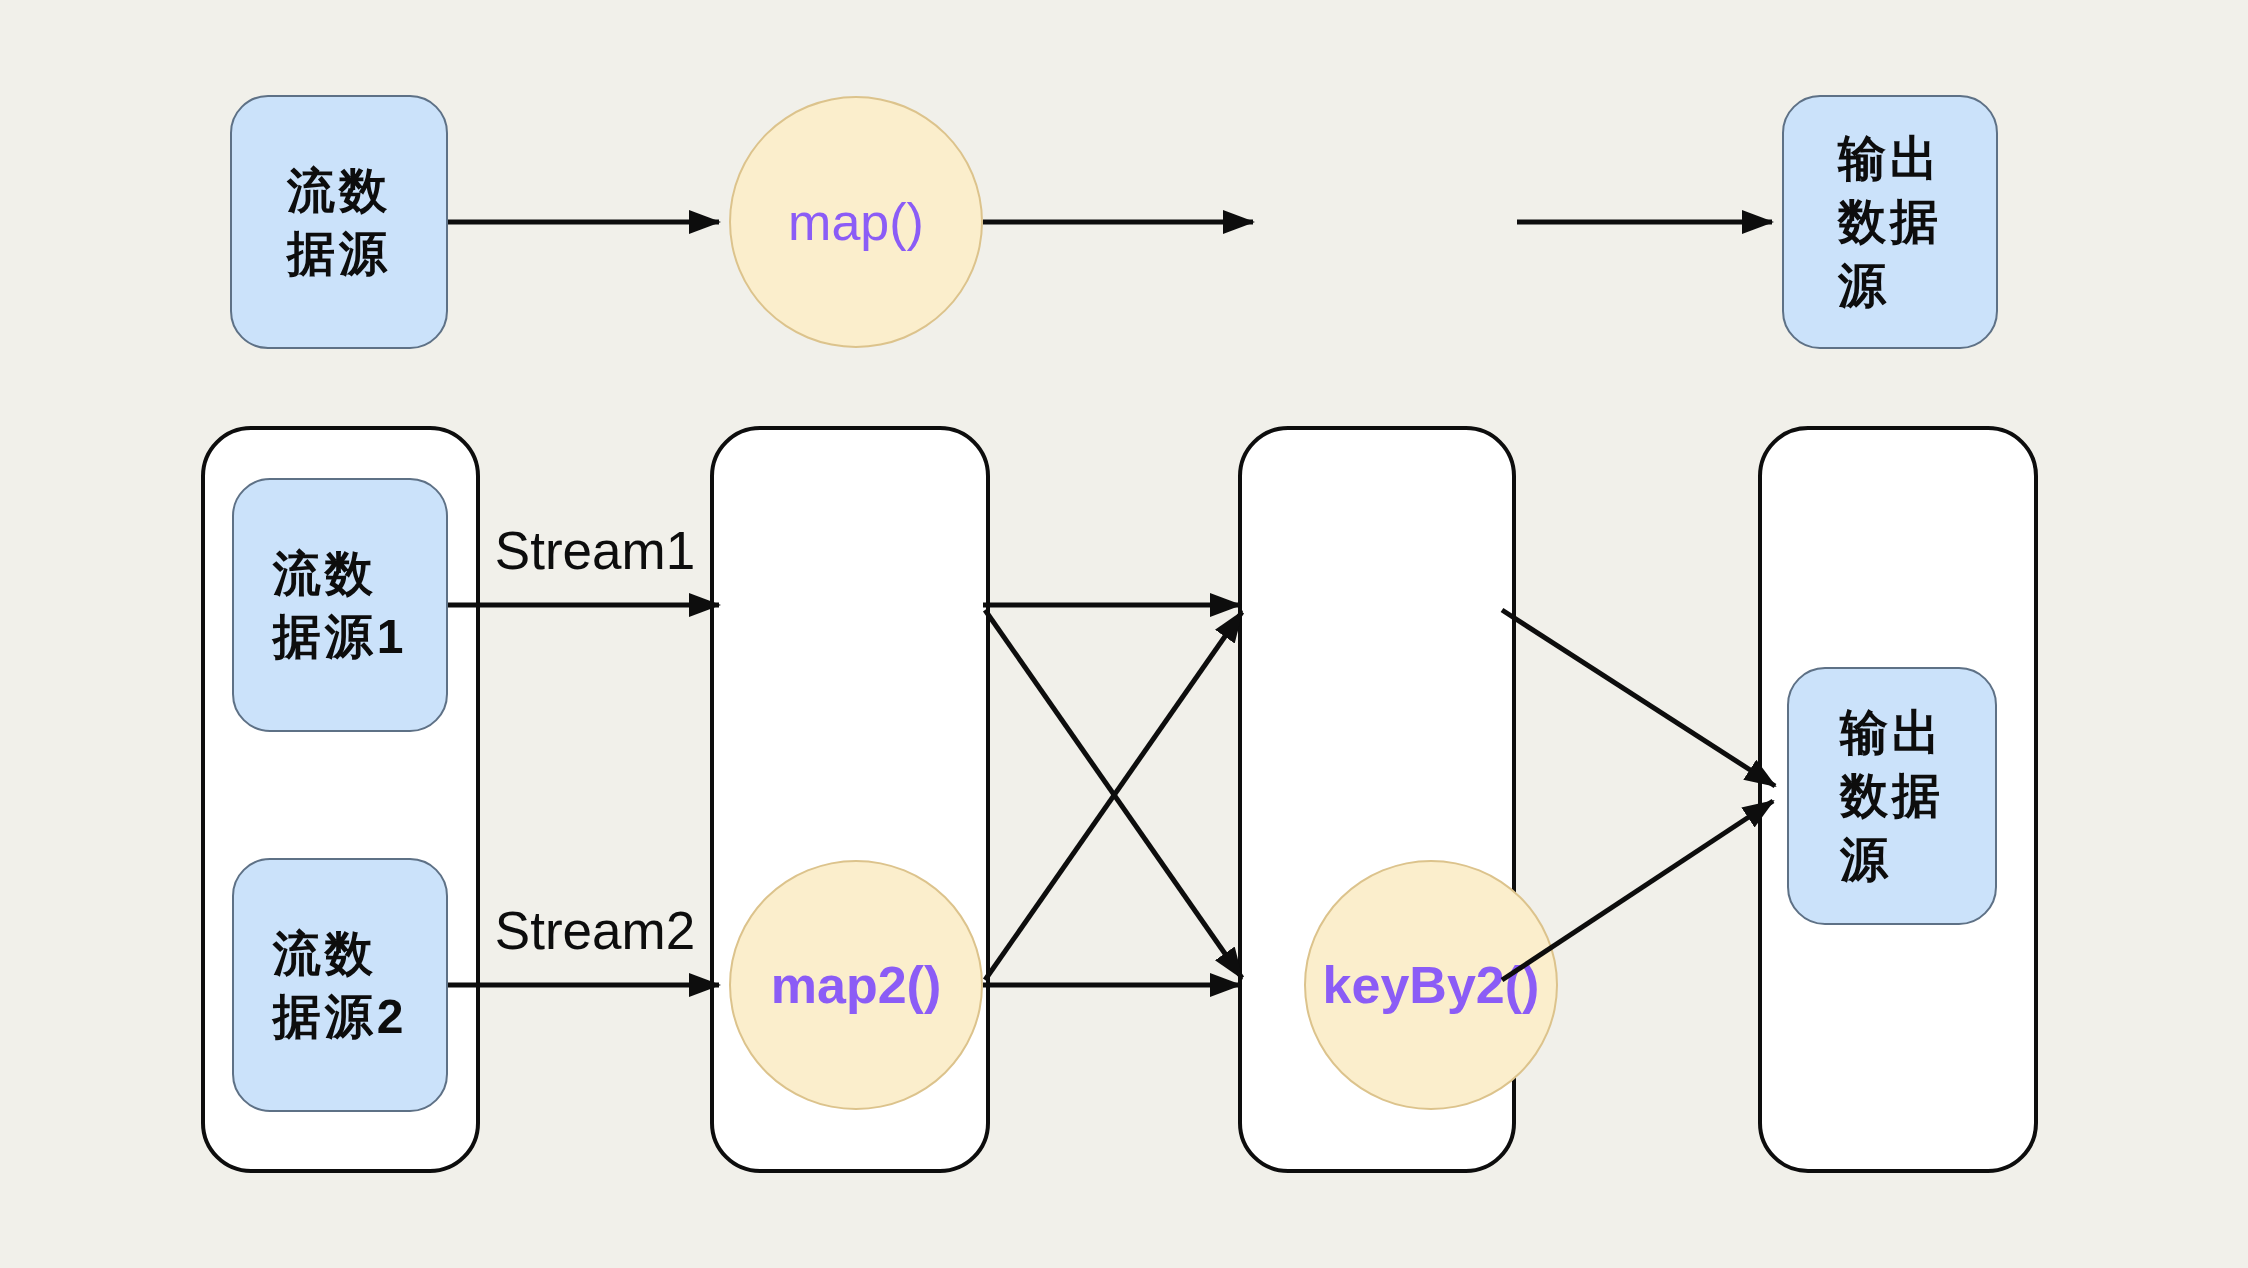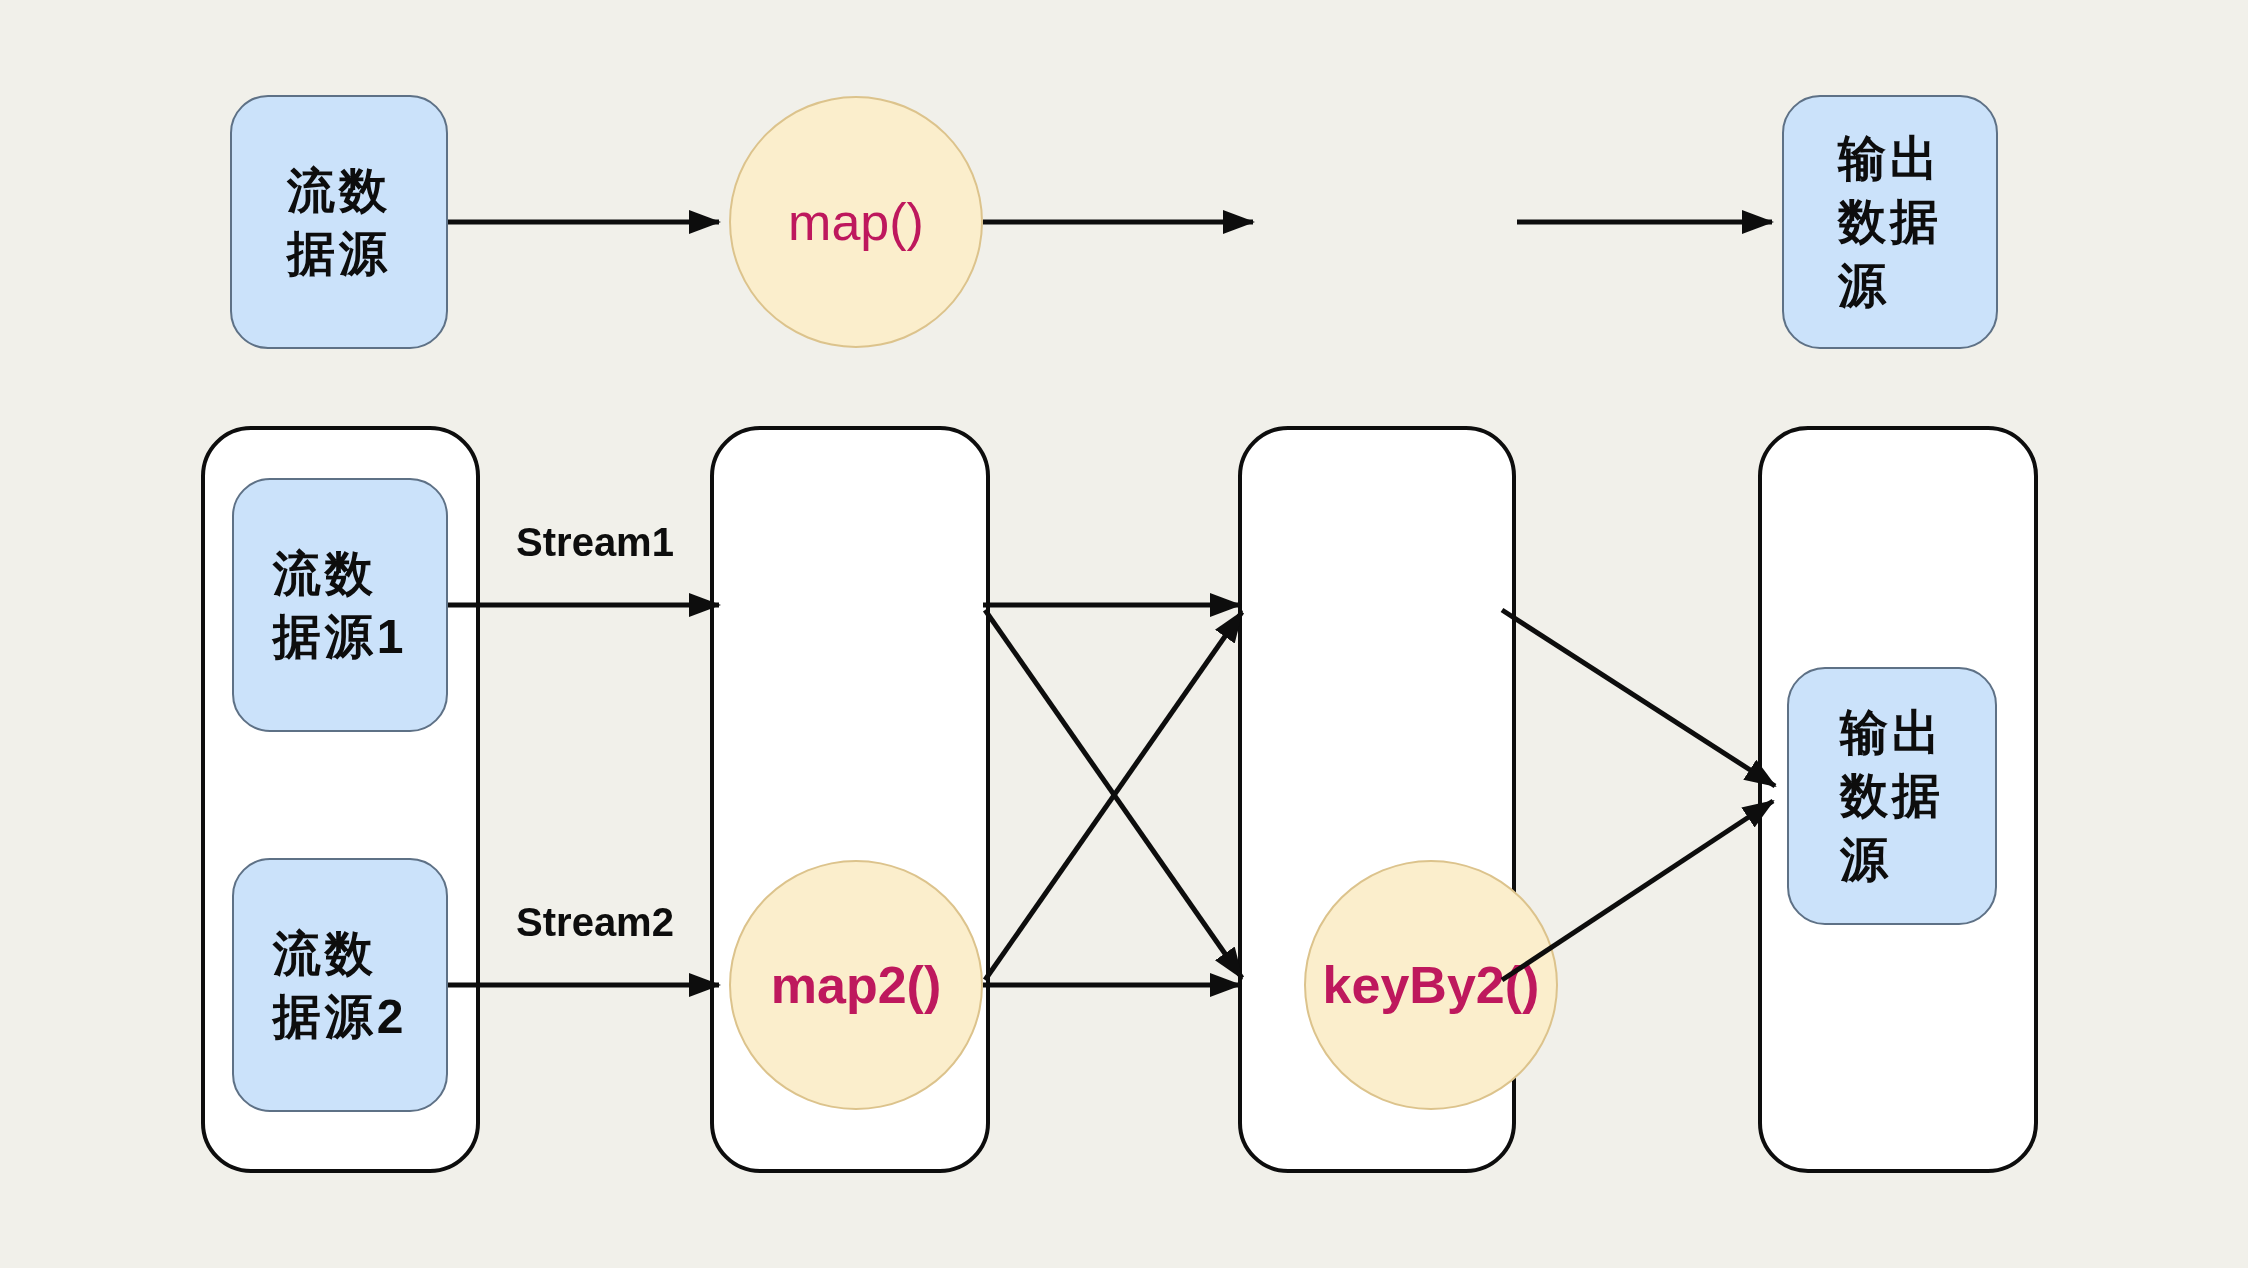--- a/index.html
+++ b/index.html
@@ -41,30 +41,30 @@
   .op{
     position:absolute;
     background:#FBEECC;
     border:2px solid #DCC38C;
     border-radius:50%;
     box-sizing:border-box;
     display:flex;align-items:center;justify-content:center;
   }
   .op .op-label{
     font-size:52px;
-    color:#be185d;
+    color:#8b5cf6;
     white-space:nowrap;
   }
   .op.light .op-label{font-weight:400;}
   .op.heavy .op-label{font-weight:700;}
   
   .stream-label{
     position:absolute;
-    font-size:40px;
-    font-weight:700;
+    font-size:53px;
+    font-weight:400;
     color:#0d0d0d;
     text-align:center;
     white-space:nowrap;
   }
   svg.overlay{
     position:absolute;left:0;top:0;
     pointer-events:none;
   }
   svg.overlay line{stroke:#0d0d0d;stroke-width:5;}
 </style>

